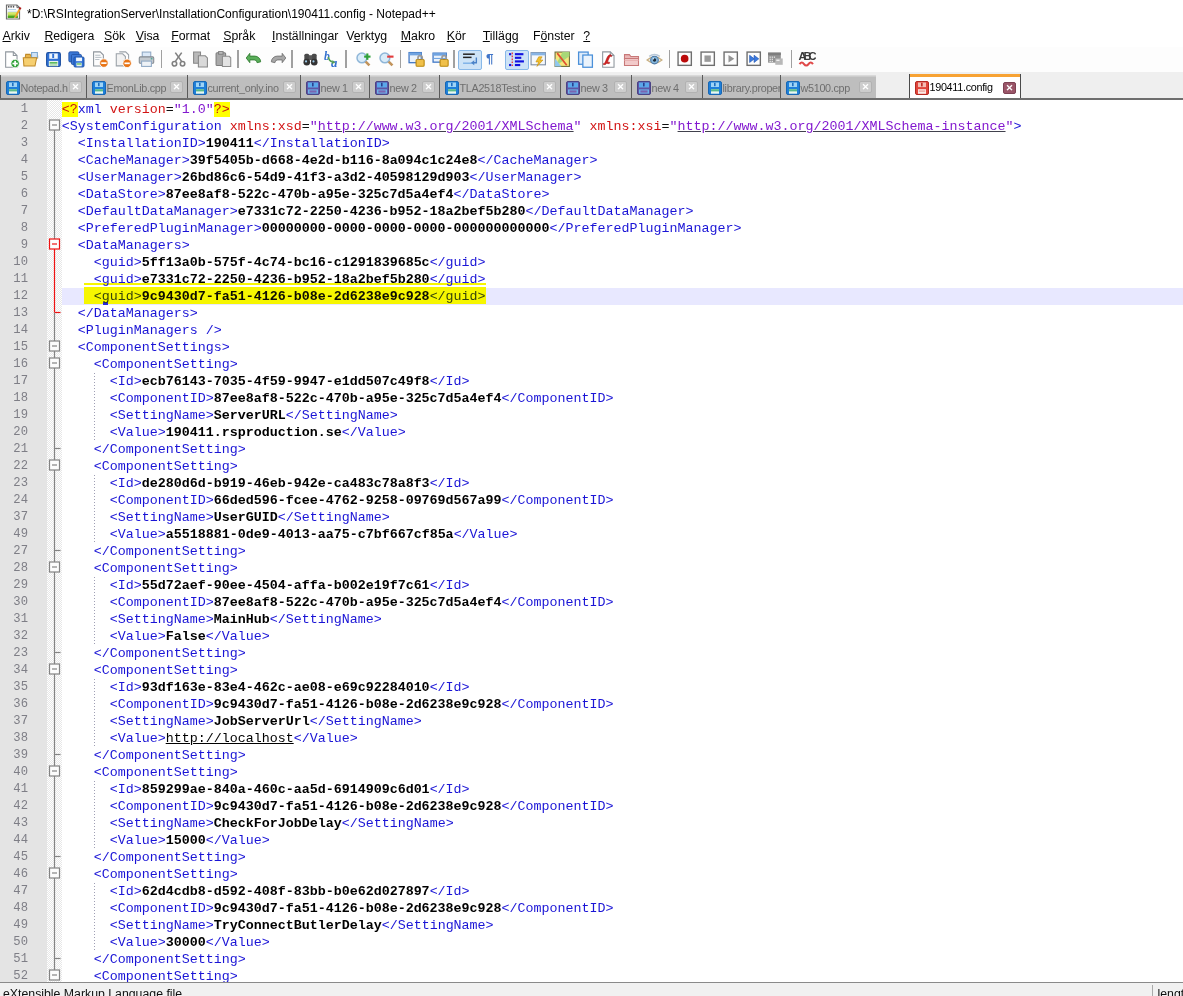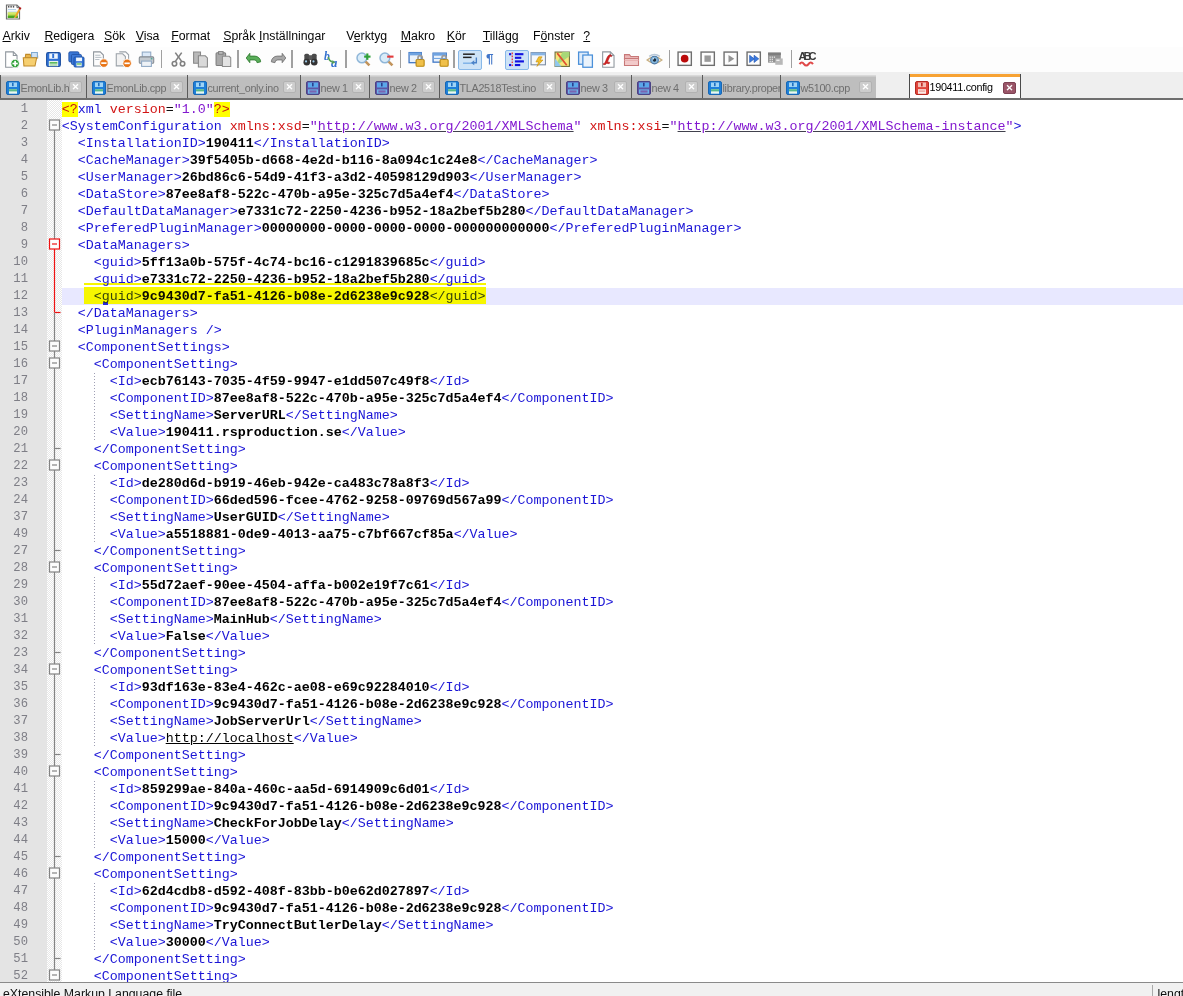--- a/index.html
+++ b/index.html
@@ -68,29 +68,30 @@
       </g>
       <rect x="4" y="6" width="8" height="1" fill="#b8d4e8"></rect>
       <rect x="4" y="7.8" width="9.5" height="1" fill="#cfe0ee"></rect>
       <path d="M3.8 9.5h10v5.5h-10z" fill="#8cc63f"></path>
       <path d="M3.8 9.5h10v2.2h-10z" fill="#d7e866"></path>
       <path d="M3.8 13h10v2h-10z" fill="#4aa520"></path>
       <path d="M10.2 14.2L14.6 6l1.8 1-4.6 8z" fill="#f0a429"></path>
       <path d="M14.7 5.8l1 -1.8 1.8 1-1 1.8z" fill="#b01818"></path>
       <path d="M10.2 14.2l1.6 1-2.4.6z" fill="#e8c89a"></path>
     </svg>
+    <div id="title">*D:\RSIntegrationServer\InstallationConfiguration\190411.config - Notepad++</div>
   </div>
 <div id="menubar">
     <span class="mi" style="left:2.5px"><u>A</u>rkiv</span>
     <span class="mi" style="left:44.4px"><u>R</u>edigera</span>
     <span class="mi" style="left:104.0px"><u>S</u>ök</span>
     <span class="mi" style="left:135.7px"><u>V</u>isa</span>
     <span class="mi" style="left:171.2px"><u>F</u>ormat</span>
     <span class="mi" style="left:223.2px"><u>S</u>pråk</span>
-    <span class="mi" style="left:259px"><u>I</u>nställningar</span>
+    <span class="mi" style="left:272px"><u>I</u>nställningar</span>
     <span class="mi" style="left:346.2px">V<u>e</u>rktyg</span>
     <span class="mi" style="left:400.8px"><u>M</u>akro</span>
     <span class="mi" style="left:446.8px"><u>K</u>ör</span>
     <span class="mi" style="left:482.8px"><u>T</u>illägg</span>
     <span class="mi" style="left:533.0px">F<u>ö</u>nster</span>
     <span class="mi" style="left:583.3px"><u>?</u></span>
   </div>
 <div id="toolbar">
     <div class="tsep" style="left:160.6px"></div>
     <div class="tsep" style="left:237.4px"></div>
@@ -312,21 +313,21 @@
 </div>
 <div id="tabbar">
 <div class="tab" style="left:0px;width:86px">
       <svg class="ticon" width="14" height="14">
         <rect x="0.5" y="0.5" width="13" height="13" rx="1.5" fill="#1f7fd9" stroke="#1767b4"></rect>
         <rect x="3" y="1.5" width="8" height="4.5" fill="#9fd4f6"></rect>
         <rect x="6" y="1.8" width="1.6" height="3.4" fill="#1f6fc0"></rect>
         <rect x="3" y="8.2" width="8" height="4.5" fill="#e9f7f0"></rect>
         <rect x="3" y="8.2" width="8" height="2.2" fill="#59b98a"></rect>
       </svg>
-      <span class="tlab">EmonLib.h</span>
+      <span class="tlab">Notepad.h</span>
       <span class="cl">✕</span>
     </div>
 <div class="tab" style="left:86px;width:101px">
       <svg class="ticon" width="14" height="14">
         <rect x="0.5" y="0.5" width="13" height="13" rx="1.5" fill="#1f7fd9" stroke="#1767b4"></rect>
         <rect x="3" y="1.5" width="8" height="4.5" fill="#9fd4f6"></rect>
         <rect x="6" y="1.8" width="1.6" height="3.4" fill="#1f6fc0"></rect>
         <rect x="3" y="8.2" width="8" height="4.5" fill="#e9f7f0"></rect>
         <rect x="3" y="8.2" width="8" height="2.2" fill="#59b98a"></rect>
       </svg>

